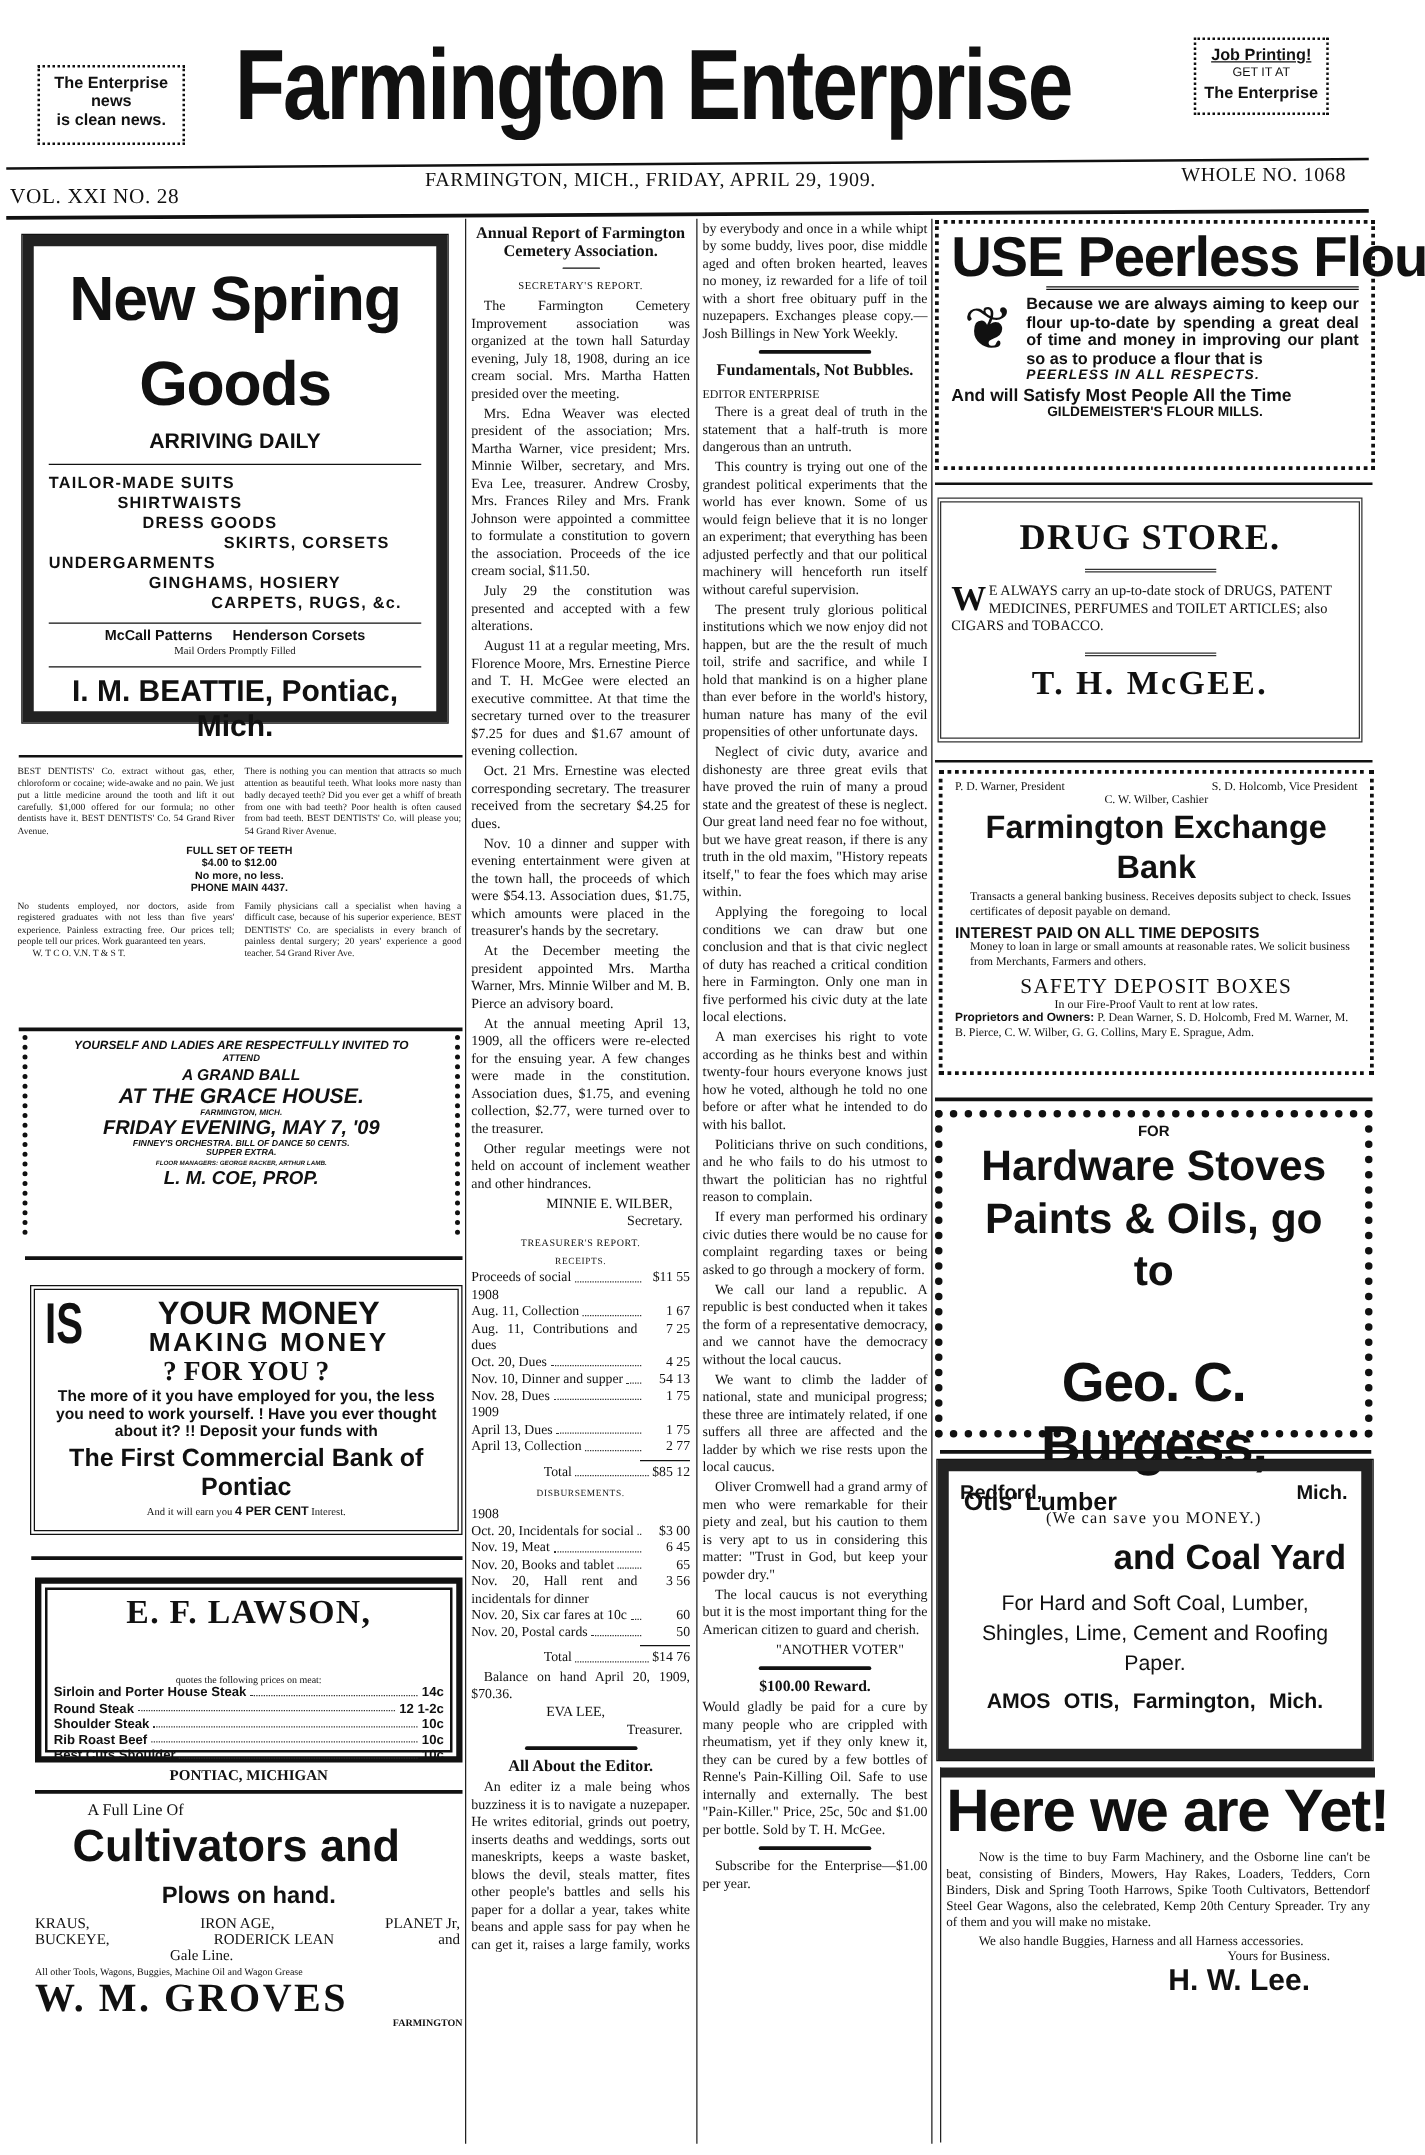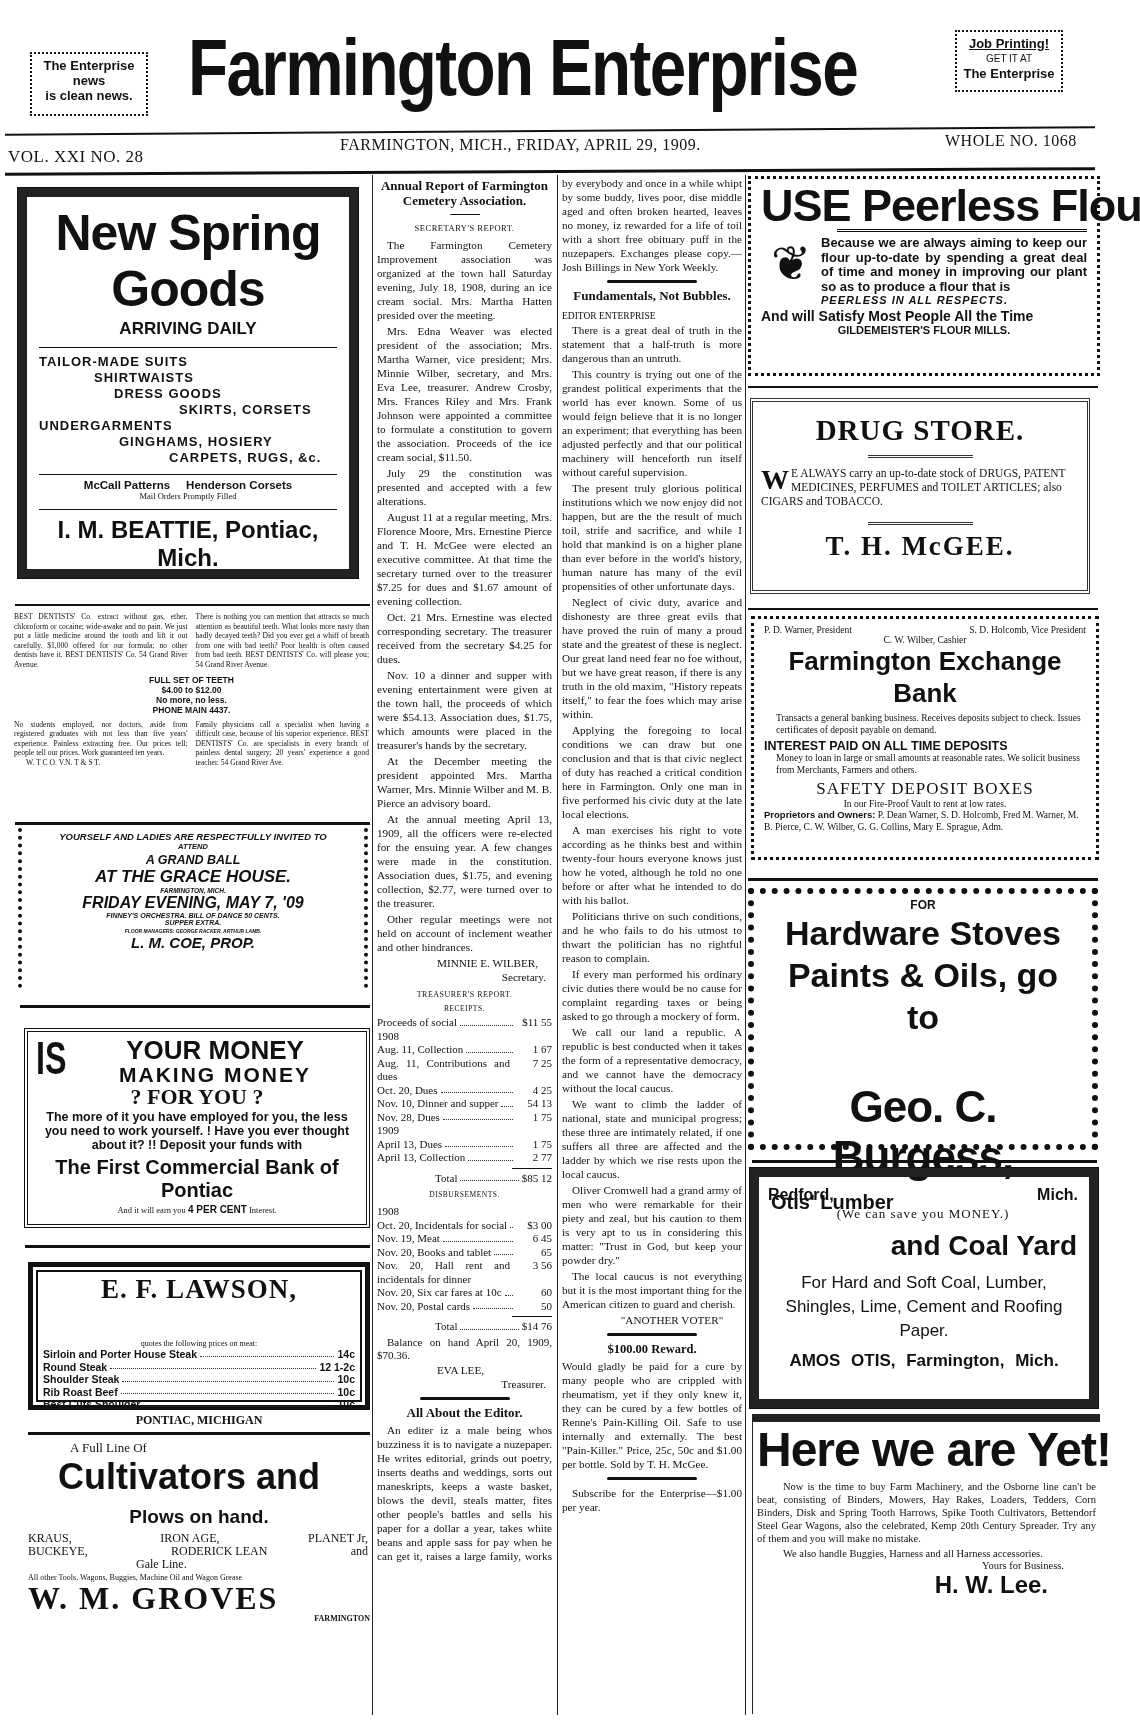--- a/index.html
+++ b/index.html
@@ -47,21 +47,21 @@
 <div class="abs meta serif" style="left:8px;top:147px;font-size:17px;">VOL. XXI NO. 28</div>
 <div class="abs meta serif" style="left:340px;top:136px;font-size:16px;">FARMINGTON, MICH., FRIDAY, APRIL 29, 1909.</div>
 <div class="abs meta serif" style="left:945px;top:132px;font-size:16px;">WHOLE NO. 1068</div>
 <div class="rule" style="left:5px;top:170px;width:1090px;height:3px;transform:rotate(-0.3deg);"></div>
 
 <div class="vrule" style="left:372px;top:175px;height:1540px;"></div>
 <div class="vrule" style="left:557px;top:175px;height:1540px;"></div>
 <div class="vrule" style="left:745px;top:175px;height:1540px;"></div>
 
 <div class="abs box-checker" style="left:18px;top:188px;width:340px;height:390px;padding:8px 12px;">
-  <div class="cond center" style="font-size:50px;font-weight:bold;line-height:56px;letter-spacing:-1px;">New Spring Goods</div>
+  <div class="cond center" style="font-size:50px;font-weight:bold;line-height:68px;letter-spacing:-1px;">New Spring Goods</div>
   <div class="sans center" style="font-size:17px;font-weight:bold;margin-top:2px;">ARRIVING DAILY</div>
   <div style="border-top:1px solid #111;margin:8px 0 6px;"></div>
   <div class="sans" style="font-size:13px;font-weight:bold;line-height:16px;letter-spacing:1px;">
     <div>TAILOR-MADE SUITS</div>
     <div style="padding-left:55px;">SHIRTWAISTS</div>
     <div style="padding-left:75px;">DRESS GOODS</div>
     <div style="padding-left:140px;">SKIRTS, CORSETS</div>
     <div>UNDERGARMENTS</div>
     <div style="padding-left:80px;">GINGHAMS, HOSIERY</div>
     <div style="padding-left:130px;">CARPETS, RUGS, &amp;c.</div>

